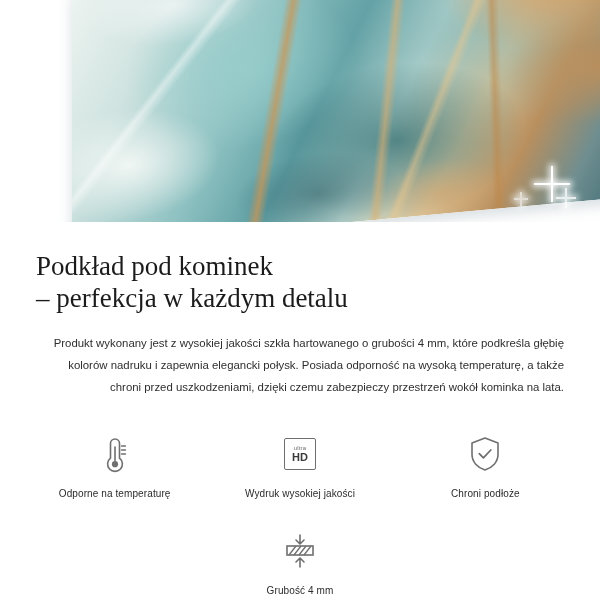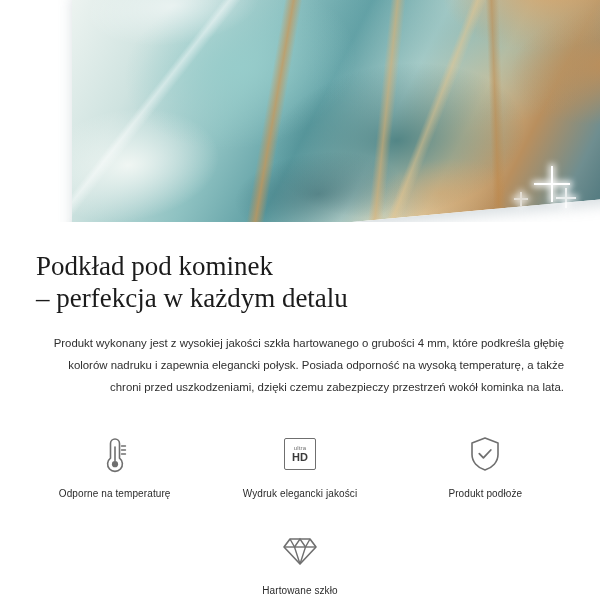--- a/index.html
+++ b/index.html
@@ -228,47 +228,46 @@
         <div class="caption">Odporne na temperaturę</div>
       </div>
 
       <div class="feature">
         <div class="icon-wrap">
           <div class="hd-badge">
             <span class="t1">ultra</span>
             <span class="t2">HD</span>
           </div>
         </div>
-        <div class="caption">Wydruk elegancki jakości</div>
+        <div class="caption">Wydruk wysokiej jakości</div>
       </div>
 
       <div class="feature">
         <div class="icon-wrap">
           <svg width="36" height="40" viewBox="0 0 36 40">
             <path d="M18 4 L31 9 v11.5 C31 28 25.4 33.6 18 36 C10.6 33.6 5 28 5 20.5 V9 z" fill="none" stroke="#6f6f6f" stroke-width="1.6" stroke-linejoin="round"></path>
             <path d="M12.3 19.6 l4.1 4.2 l7.4 -7.8" fill="none" stroke="#6f6f6f" stroke-width="1.8" stroke-linecap="round" stroke-linejoin="round"></path>
           </svg>
         </div>
-        <div class="caption">Produkt podłoże</div>
+        <div class="caption">Chroni podłoże</div>
       </div>
 
     </div>
 
     <div class="feature-row row2">
 
-      <div class="feature">
-        <div class="icon-wrap">
-          <svg width="38" height="34" viewBox="0 0 38 34">
-            <path d="M9 5 H29 L35 13 L19 30 L3 13 z" fill="none" stroke="#6f6f6f" stroke-width="1.6" stroke-linejoin="round"></path>
-            <path d="M3 13 H35" stroke="#6f6f6f" stroke-width="1.4"></path>
-            <path d="M9 5 L13.5 13 L19 30" fill="none" stroke="#6f6f6f" stroke-width="1.4"></path>
-            <path d="M29 5 L24.5 13 L19 30" fill="none" stroke="#6f6f6f" stroke-width="1.4"></path>
-            <path d="M13.5 13 L19 5 L24.5 13" fill="none" stroke="#6f6f6f" stroke-width="1.4"></path>
+
+
+      <div class="feature">
+        <div class="icon-wrap">
+          <svg width="40" height="36" viewBox="0 0 40 36">
+            <path d="M20 2 V10 M16 7 l4 4 l4 -4" fill="none" stroke="#6f6f6f" stroke-width="1.6" stroke-linecap="round" stroke-linejoin="round"></path>
+            <rect x="7" y="13" width="26" height="9" fill="none" stroke="#6f6f6f" stroke-width="1.6"></rect>
+            <path d="M9 22 L16 13 M14 22 L21 13 M19 22 L26 13 M24 22 L31 13" stroke="#6f6f6f" stroke-width="1.3"></path>
+            <path d="M20 34 V26 M16 29 l4 -4 l4 4" fill="none" stroke="#6f6f6f" stroke-width="1.6" stroke-linecap="round" stroke-linejoin="round"></path>
           </svg>
         </div>
-        <div class="caption">Hartowane szkło</div>
-      </div>
-
-
+        <div class="caption">Grubość 4 mm</div>
+      </div>
 
     </div>
   </div>
 </div>
 
 </body></html>

